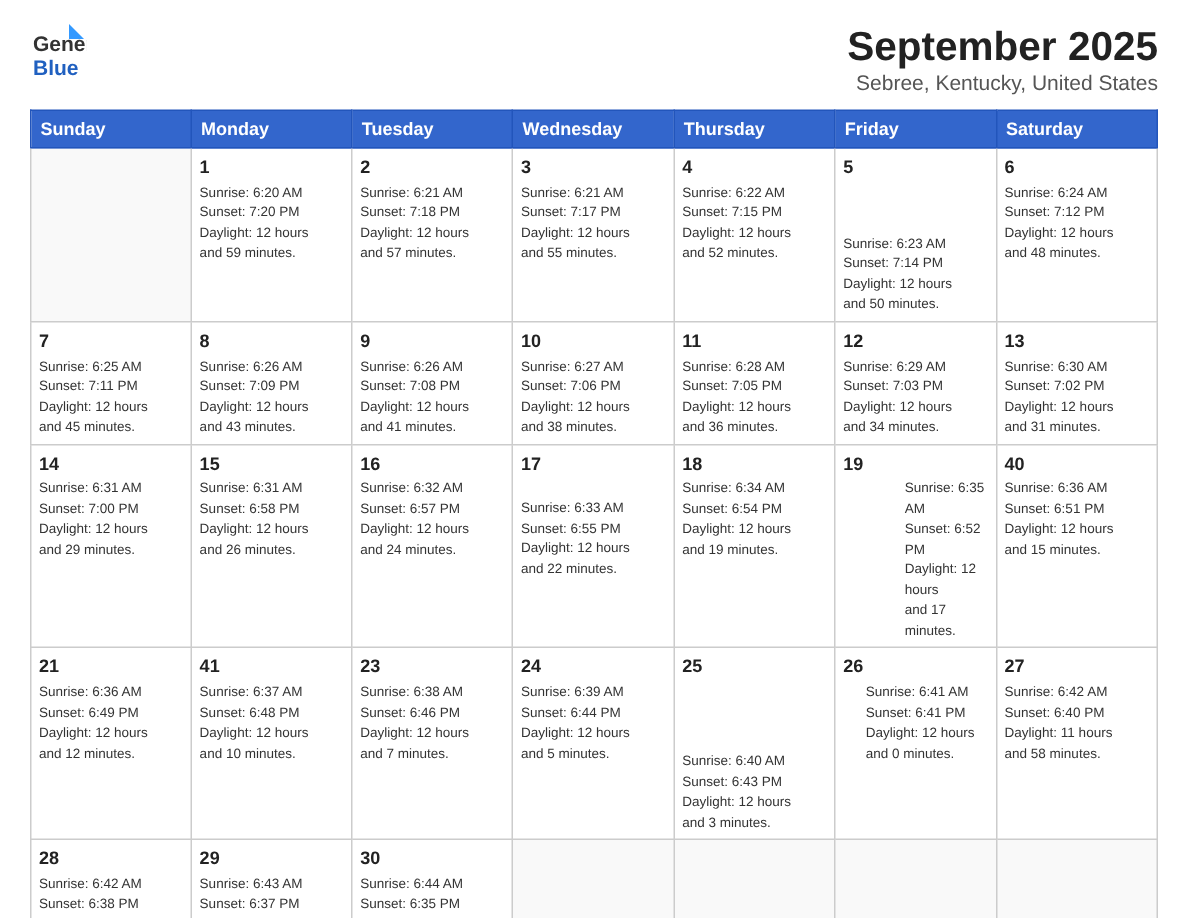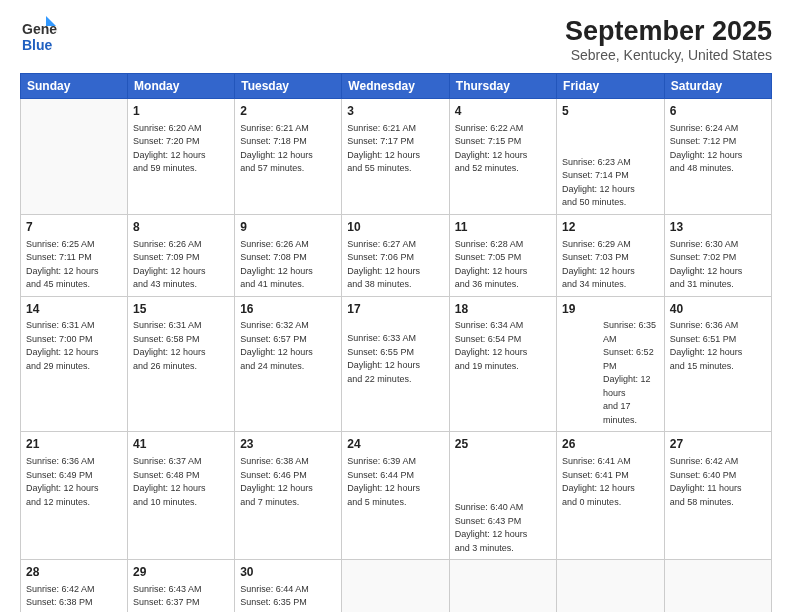--- a/index.html
+++ b/index.html
@@ -292,21 +292,21 @@
           </td>
           <td>
             <span class="day-number">25</span>
             <div class="day-info" style="white-space: pre-line; margin-top: 48px;">Sunrise: 6:40 AM
 Sunset: 6:43 PM
 Daylight: 12 hours
 and 3 minutes.</div>
           </td>
           <td>
             <span class="day-number">26</span>
-            <div class="day-info" style="white-space: pre-line;">Sunrise: 6:41 AM
+            <div class="day-info" style="white-space: pre-line; margin-left: 15px;">Sunrise: 6:41 AM
 Sunset: 6:41 PM
 Daylight: 12 hours
 and 0 minutes.</div>
           </td>
           <td>
             <span class="day-number">27</span>
             <div class="day-info" style="white-space: pre-line;">Sunrise: 6:42 AM
 Sunset: 6:40 PM
 Daylight: 11 hours
 and 58 minutes.</div>

